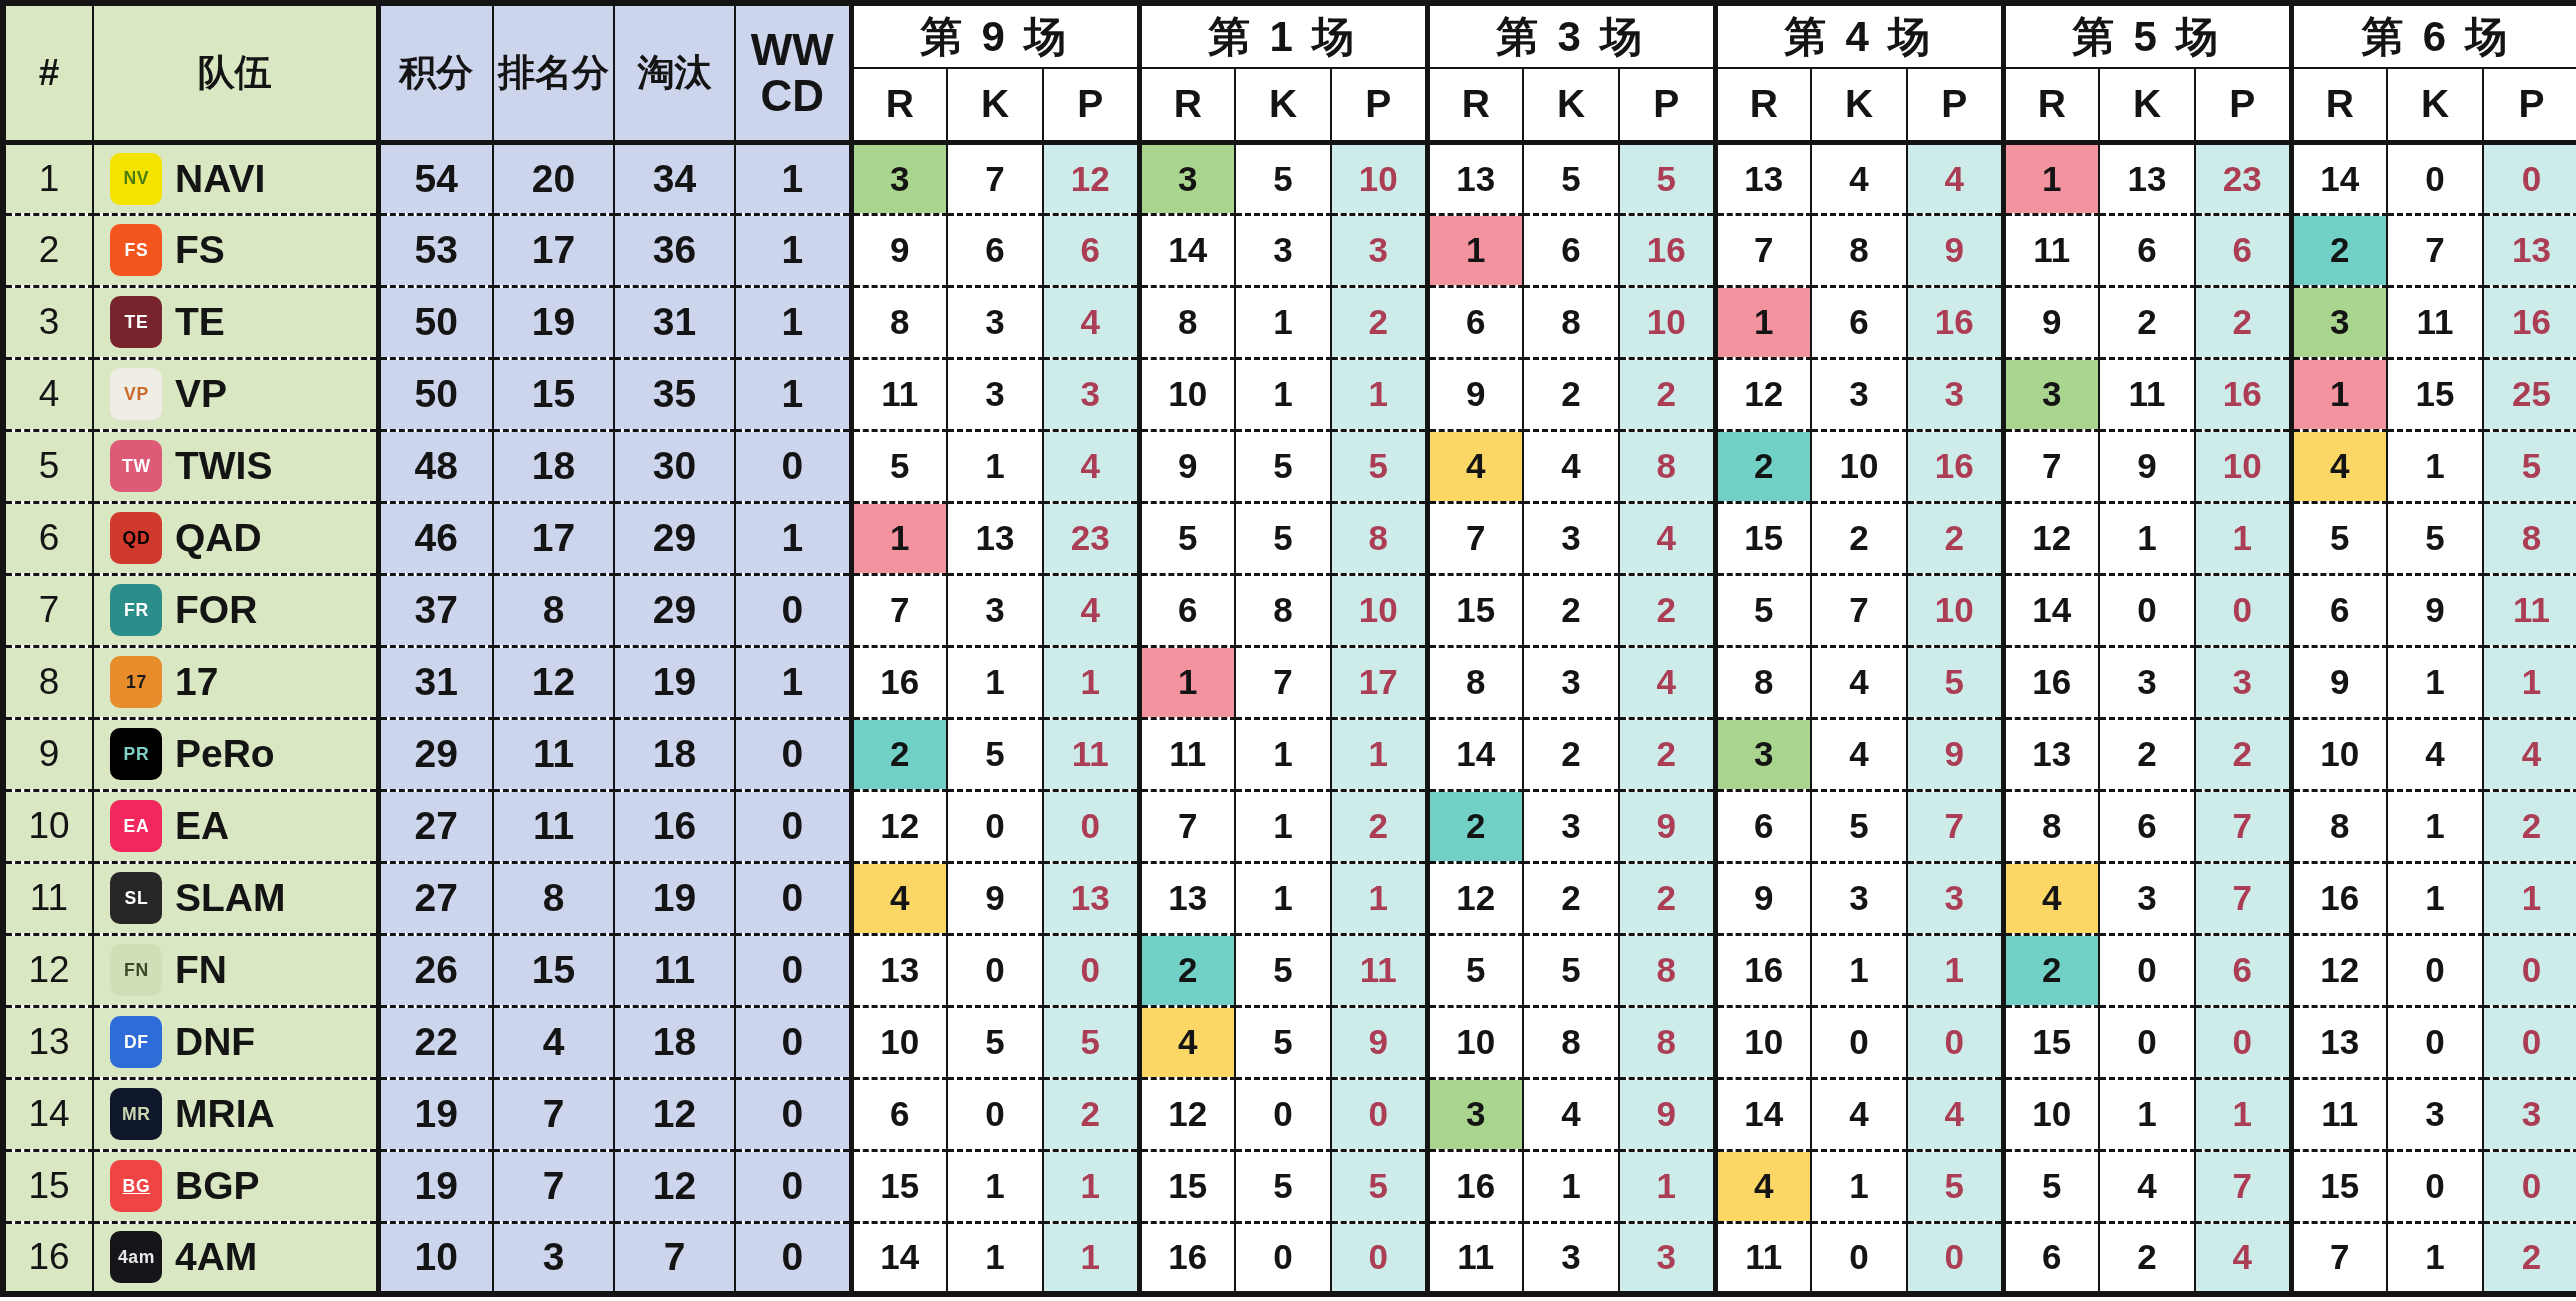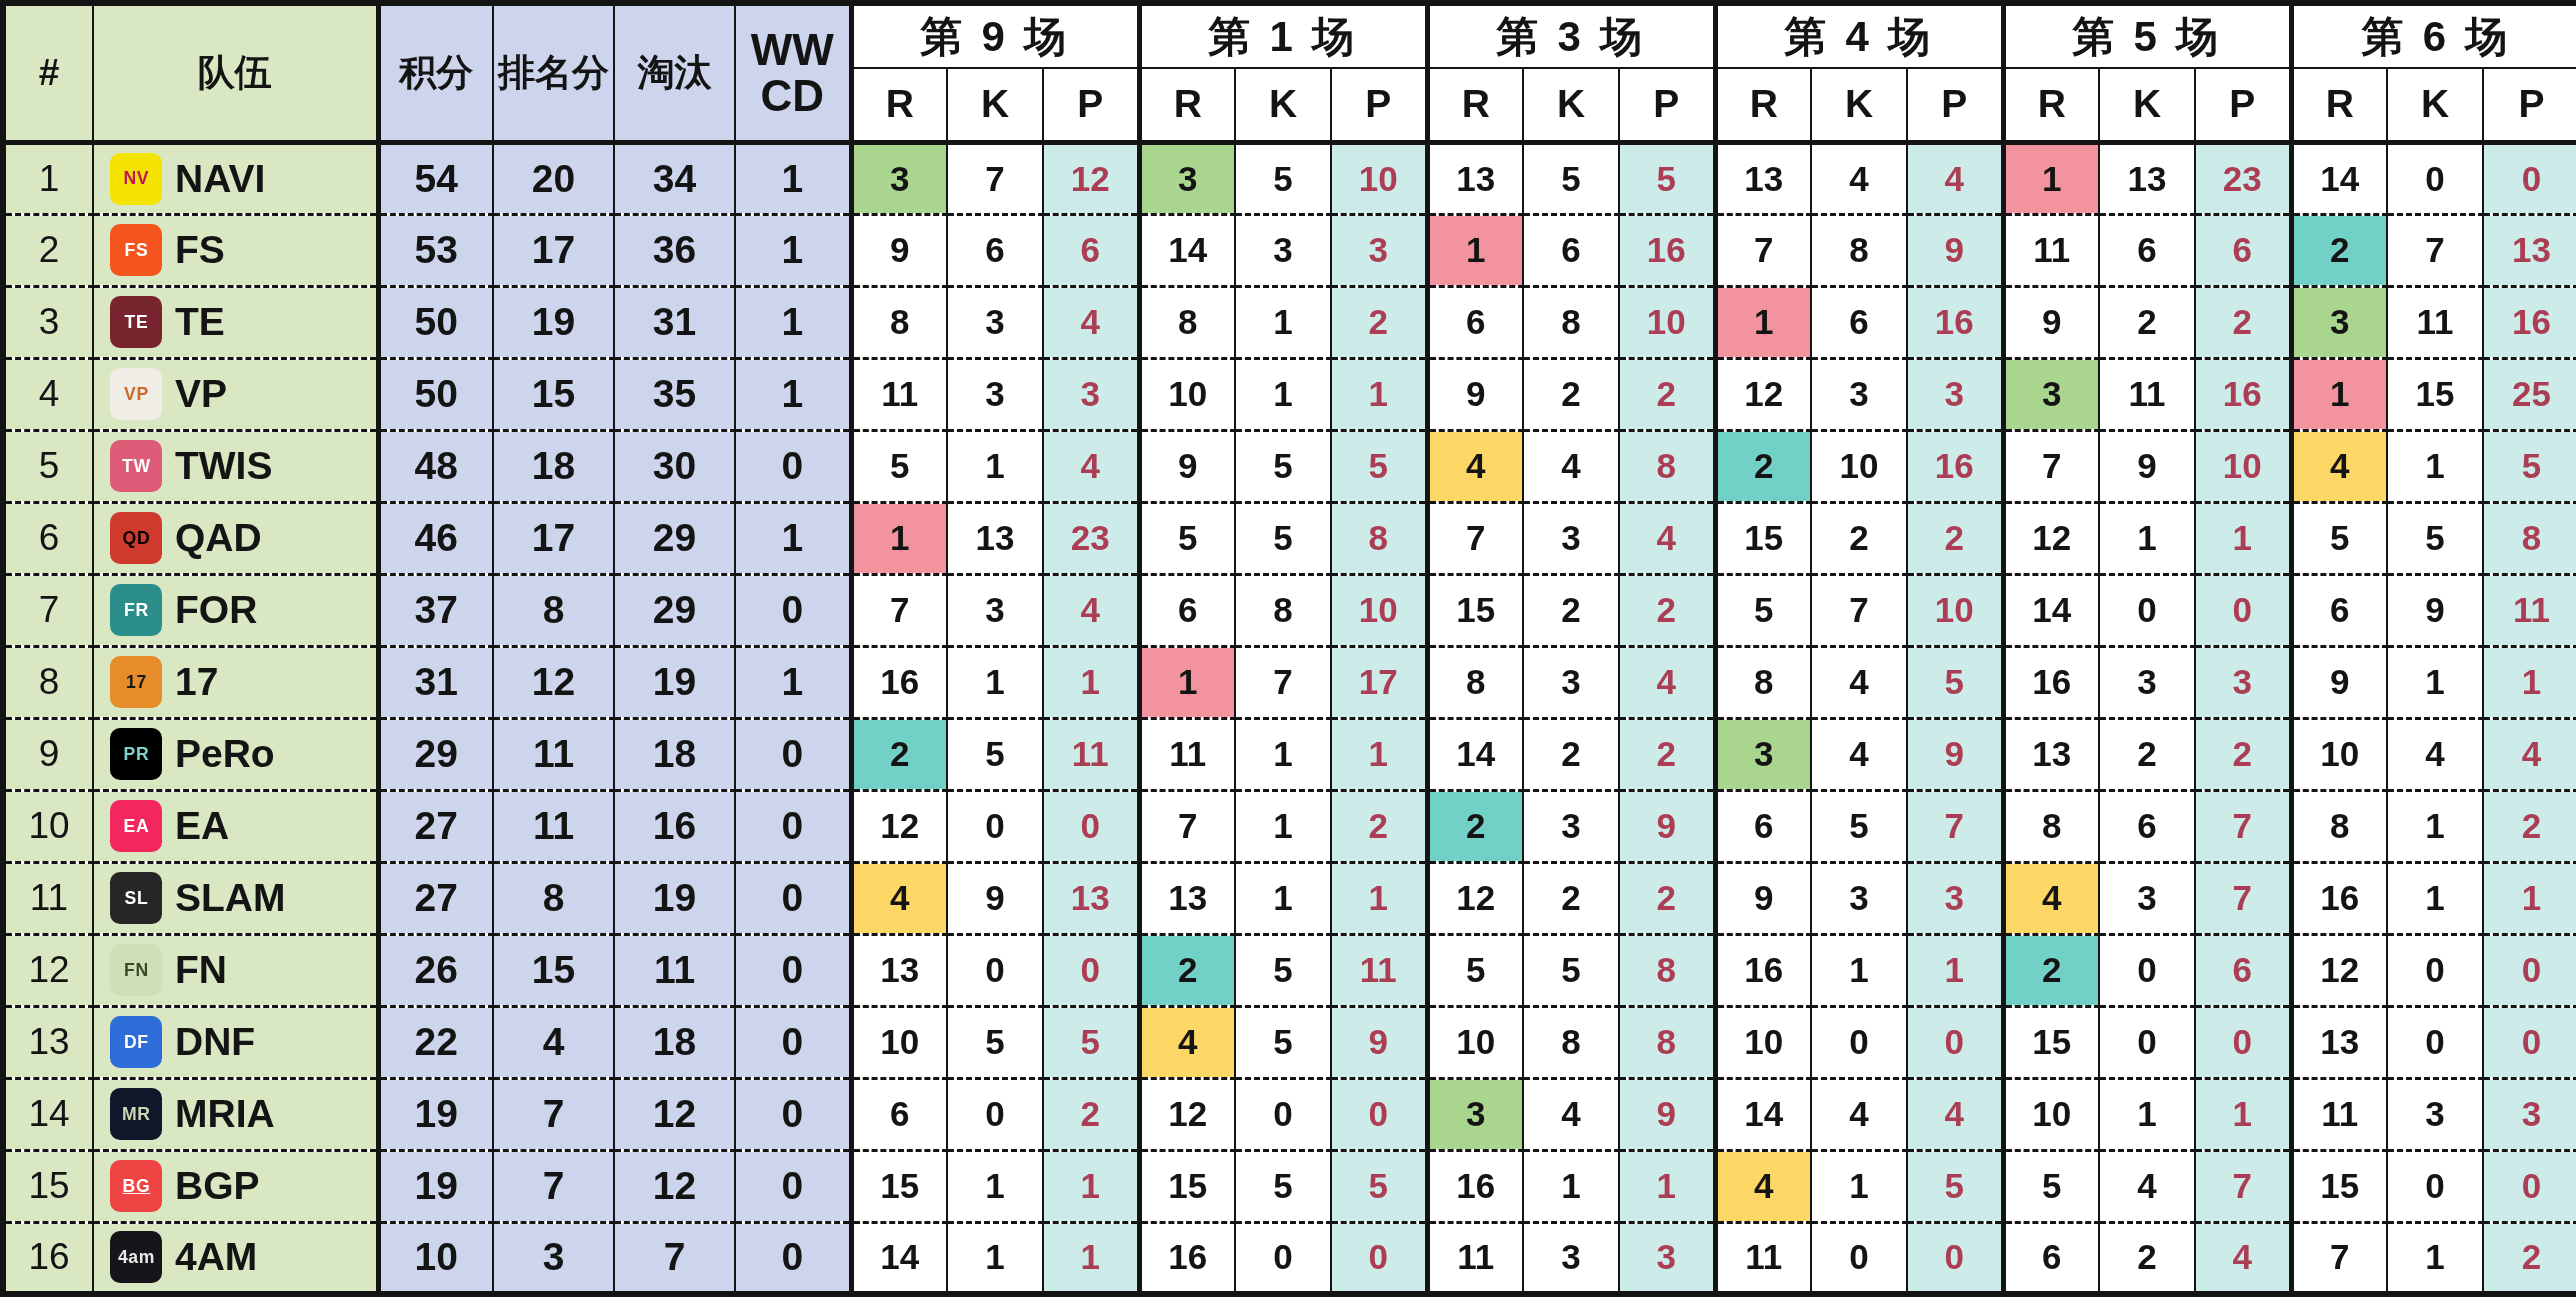--- a/index.html
+++ b/index.html
@@ -113,21 +113,21 @@
           <th class="sub-hdr bl-thick">R</th>
           <th class="sub-hdr bl-thin">K</th>
           <th class="sub-hdr bl-thin">P</th>
         </tr>
     </thead>
     <tbody id="standings-body">
         <tr>
           <td class="col-rank">1</td>
           <td class="col-team bl-thin">
             <div class="team-wrap">
-              <div class="logo" style="background: rgb(244, 227, 0); color: #be185d;">NV</div>
+              <div class="logo" style="background: rgb(244, 227, 0); color: #4d7c0f;">NV</div>
               <span class="team-name">NAVI</span>
             </div>
           </td>
           <td class="col-num bl-thick">54</td>
           <td class="col-num bl-thin">20</td>
           <td class="col-num bl-thin">34</td>
           <td class="col-num bl-thin">1</td>
           <td class="g-r bl-thick" style="background: rgb(169, 213, 143);">3</td>
           <td class="g-k bl-thin">7</td>
           <td class="g-p bl-thin">12</td>

